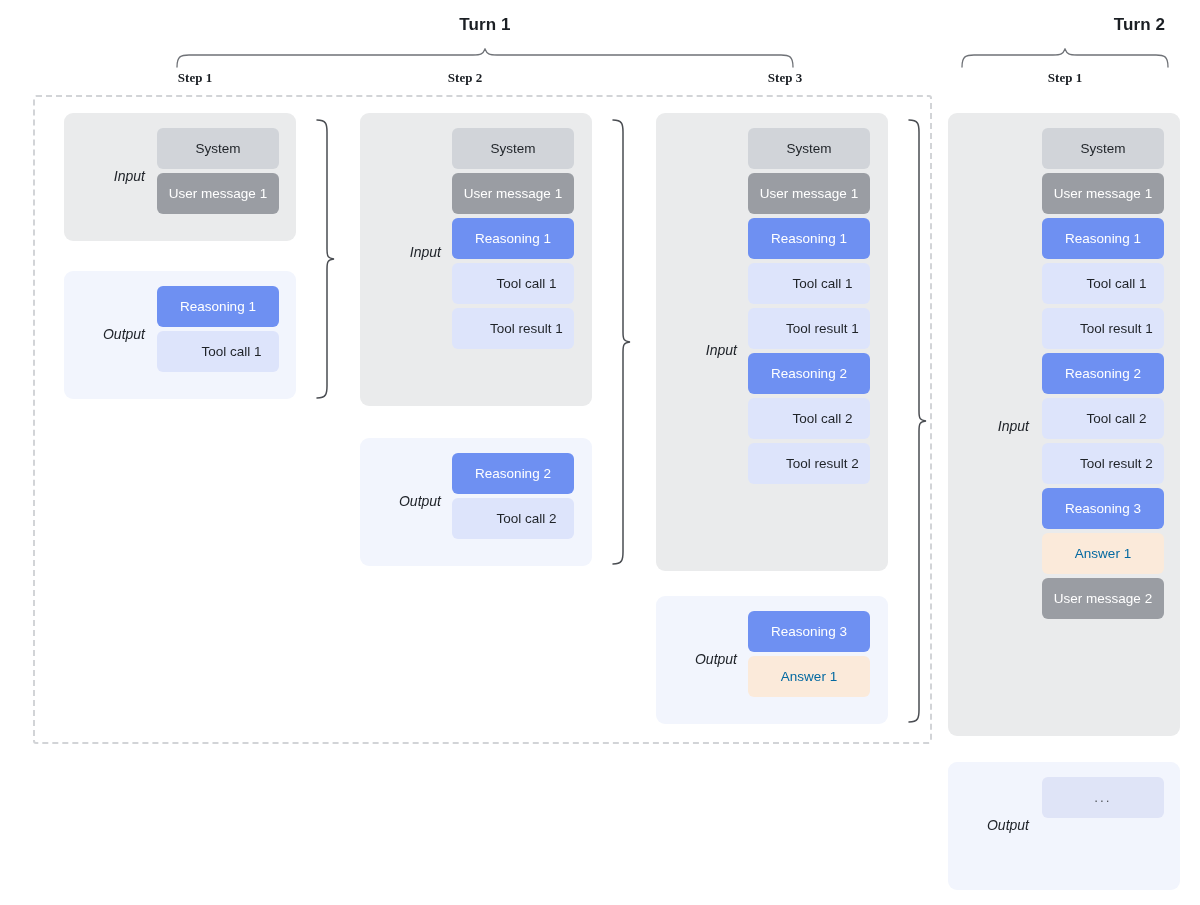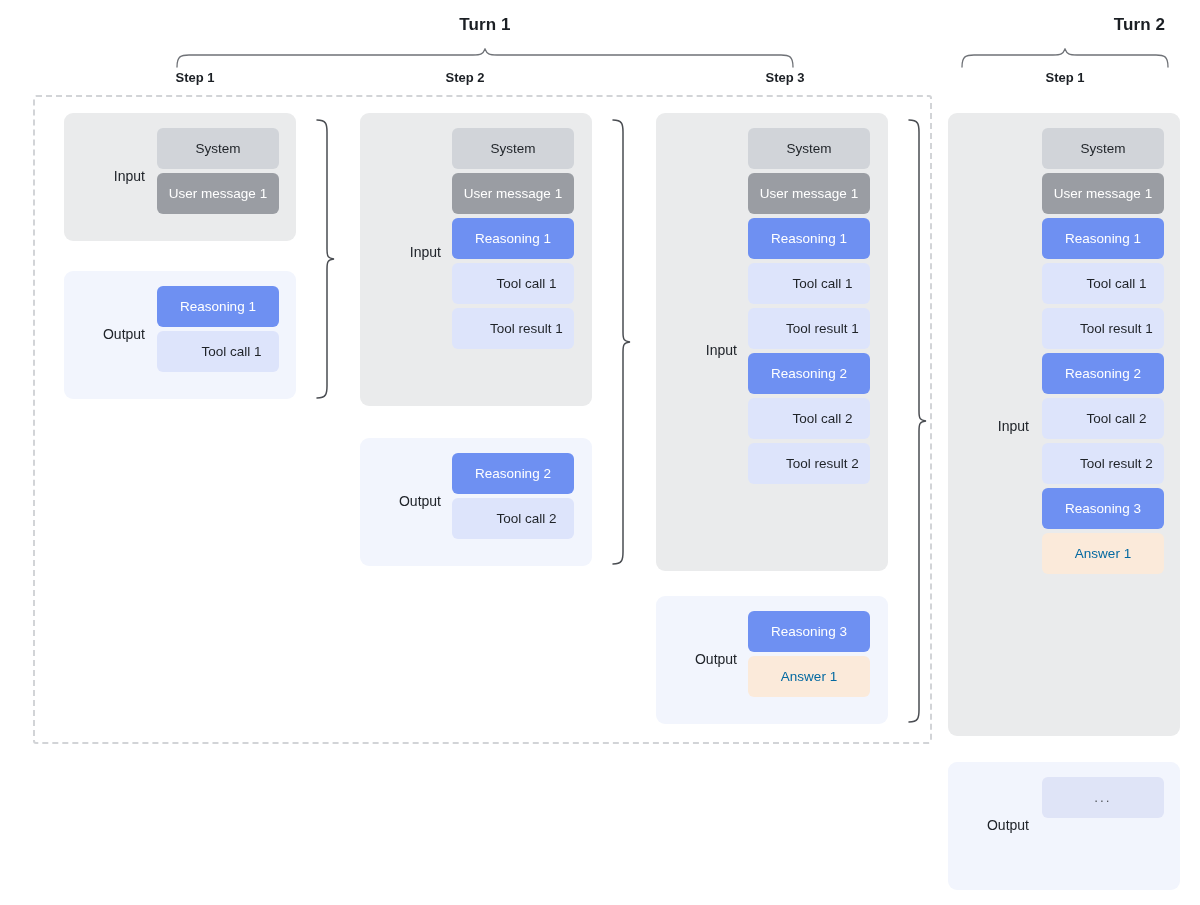--- a/index.html
+++ b/index.html
@@ -38,20 +38,21 @@
   }
   .h-brace svg { display: block; }
 
   
   .step-label {
     position: absolute;
     font-size: 13px;
     font-weight: bold;
     color: #1b1f24;
     text-align: center;
+    font-family: Liberation Serif, serif;
   }
 
   
   .dashed-region {
     position: absolute;
     border: 2px dashed #d2d4d7;
     border-radius: 3px;
     box-sizing: border-box;
   }
 
@@ -63,20 +64,21 @@
   }
   .panel.input  { background: #eaebec; }
   .panel.output { background: #f2f5fd; }
 
   .panel-label {
     position: absolute;
     font-size: 14px;
     color: #20242a;
     white-space: nowrap;
     text-align: right;
+    font-style: italic;
   }
 
   .stack {
     position: absolute;
     display: flex;
     flex-direction: column;
     gap: 4px;
   }
 
   .chip {
@@ -203,20 +205,21 @@
     <div class="chip system">System</div>
     <div class="chip user">User message 1</div>
     <div class="chip reasoning">Reasoning 1</div>
     <div class="chip tool">Tool call 1</div>
     <div class="chip tool">Tool result 1</div>
     <div class="chip reasoning">Reasoning 2</div>
     <div class="chip tool">Tool call 2</div>
     <div class="chip tool">Tool result 2</div>
     <div class="chip reasoning">Reasoning 3</div>
     <div class="chip answer">Answer 1</div>
+    <div class="chip user">User message 2</div>
   </div>
 
   <div class="panel output" style="left:948px; top:762px; width:232px; height:128px;"></div>
   <div class="panel-label" style="left:959px; top:817px; width:70px;">Output</div>
   <div class="stack" style="left:1042px; top:777px; width:122px;">
     <div class="chip ellipsis">...</div>
   </div>
 
 </div>
 

